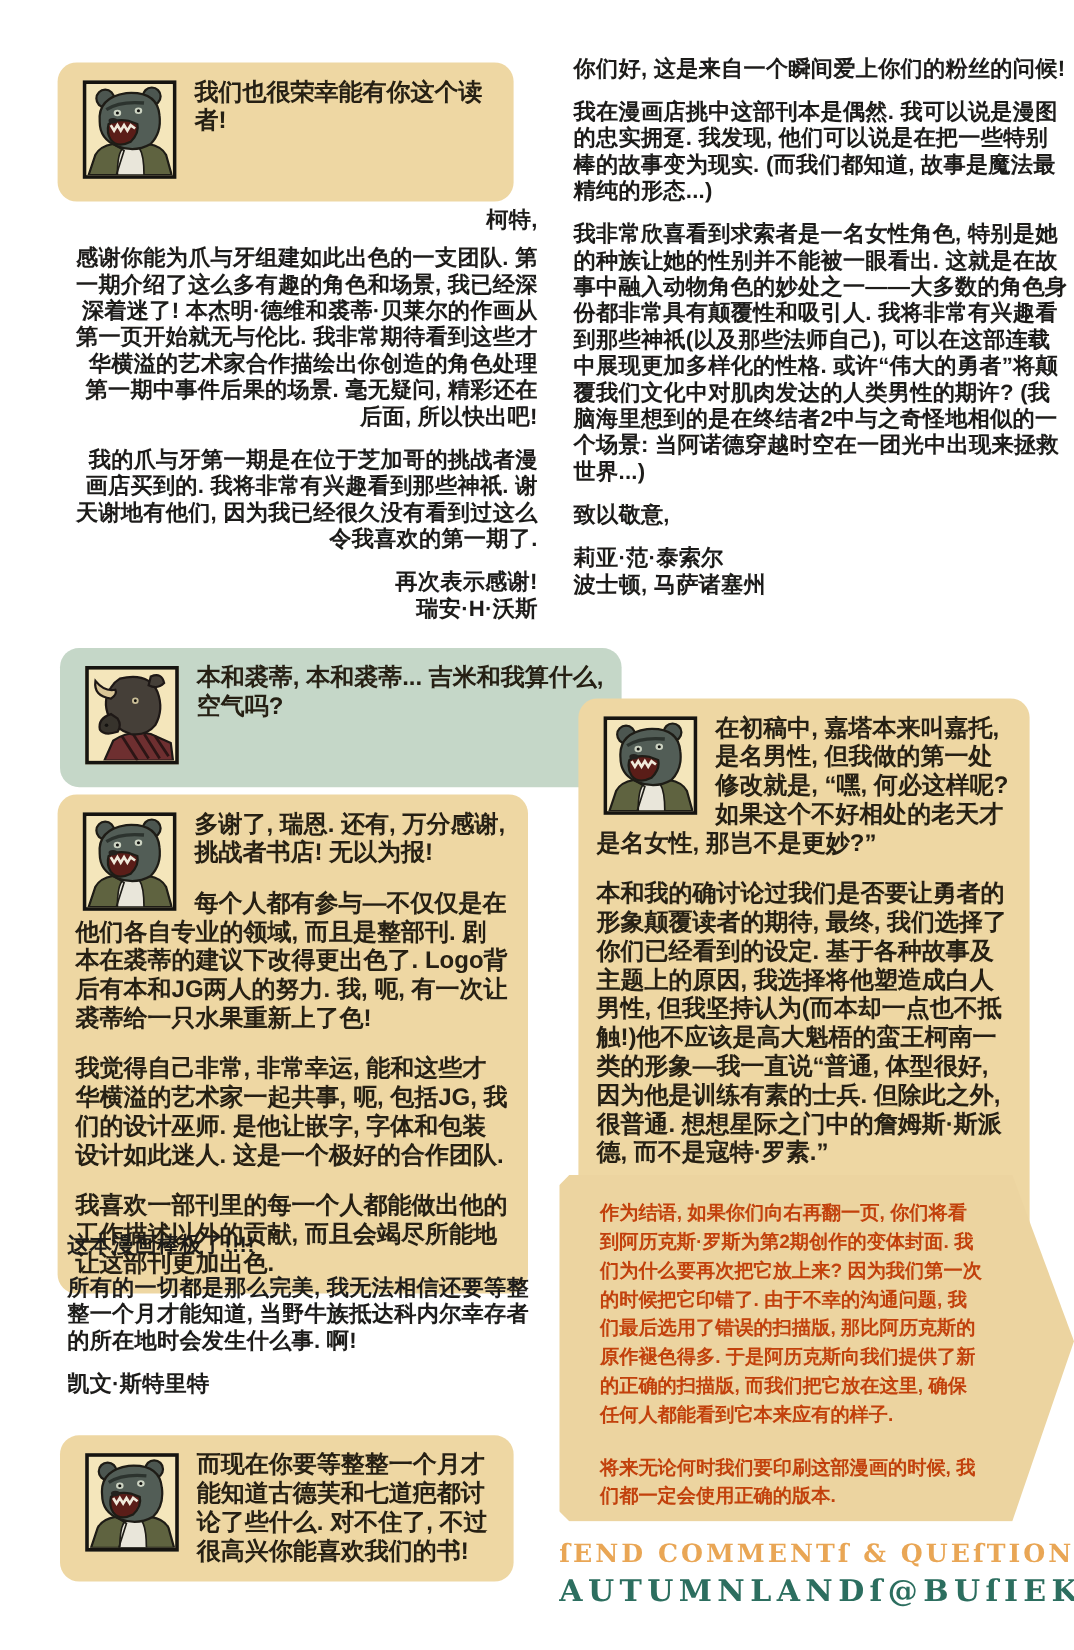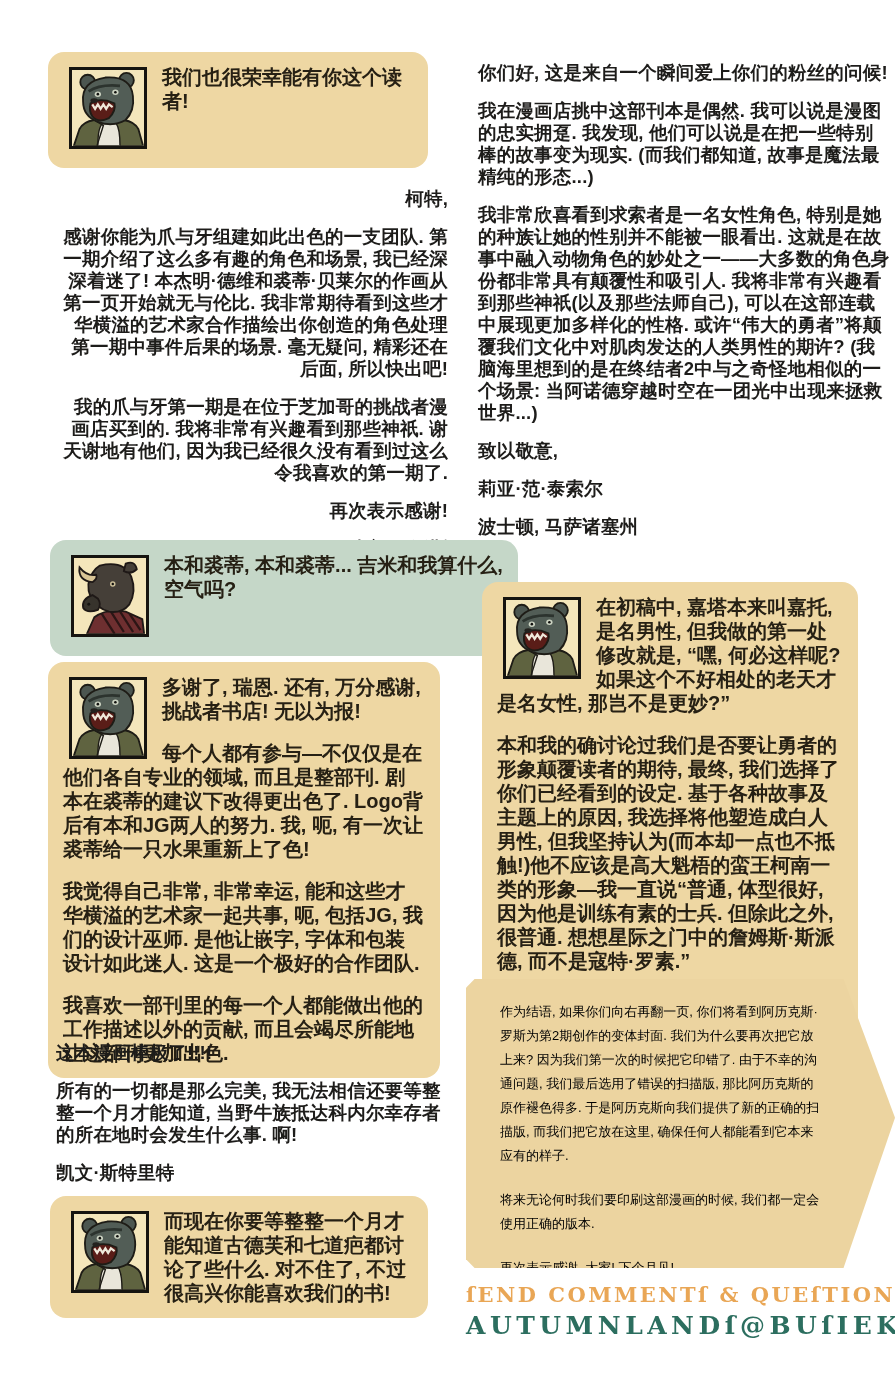--- a/index.html
+++ b/index.html
@@ -7,21 +7,21 @@
     width:895px;height:1375px;background:#ffffff;position:relative;overflow:hidden;
     font-family:"Liberation Sans","DejaVu Sans",sans-serif;color:#1d1c1a;
   }
   .page{position:absolute;inset:0;}
   .col{position:absolute;top:0;}
   .col-left{left:48px;width:400px;}
   .col-right{left:466px;width:429px;}
   .abs{position:absolute;}
 
   
-  .letter p{font-size:18.5px;line-height:22px;font-weight:600;margin:16px 0 14px 0;letter-spacing:0.2px;}
+  .letter p{font-size:18.5px;line-height:22px;font-weight:600;margin:0 0 14px 0;letter-spacing:0.2px;}
   .letter p.tight{margin-bottom:0;}
   .letter{padding-left:8px;}
 
   
   .bubble{background:#eed7a3;border-radius:16px;padding:13px 15px;display:flow-root;box-sizing:border-box;}
   .bubble.green{background:#c5d7c8;}
   .bubble p{font-size:20px;line-height:24px;font-weight:700;margin:0 0 18px 0;color:#262014;}
   .bubble p:last-child{margin-bottom:0;}
   .portrait{width:72px;height:76px;border:3px solid #161410;background:#f4e6bb;float:left;margin:2px 15px 6px 6px;}
   .portrait svg{display:block;width:100%;height:100%;}
@@ -38,21 +38,21 @@
   .pos-letter3{top:46px;left:0;width:414px;padding-left:12px;}
   .pos-bubble5{top:582px;left:16px;width:376px;}
   .pos-arrow{top:979px;left:0;width:429px;height:289px;}
   .pos-footer{top:1282px;left:0;width:429px;}
 
   .arrow-box{
     background:#ecd4a0;box-sizing:border-box;
     clip-path:polygon(0 3%,2% 0,88% 0,100% 48%,88% 100%,2% 100%,0 97%);
     padding:21px 74px 18px 34px;height:100%;
   }
-  .arrow-box p{font-size:13px;line-height:24px;font-weight:400;margin:0 0 20px 0;color:#000000;}
+  .arrow-box p{font-size:16px;line-height:24px;font-weight:700;margin:0 0 20px 0;color:#c2410c;}
   .arrow-box p:last-child{margin-bottom:0;}
 
   .footer-line1{
     font-family:"DejaVu Serif","Liberation Serif",serif;font-weight:700;
     color:#e9a655;font-size:21px;letter-spacing:2.5px;margin:0 0 4px 0;white-space:nowrap;
   }
   .footer-line2{
     font-family:"DejaVu Serif","Liberation Serif",serif;font-weight:700;
     color:#2c6e5f;font-size:25px;letter-spacing:4.5px;margin:0;white-space:nowrap;
   }

